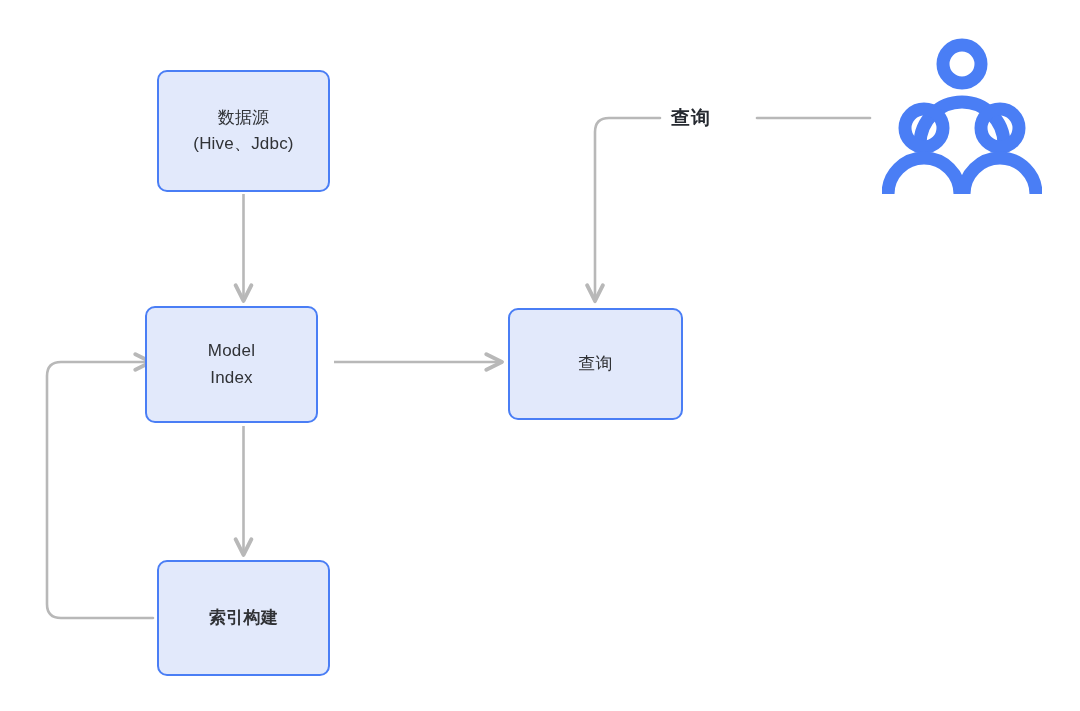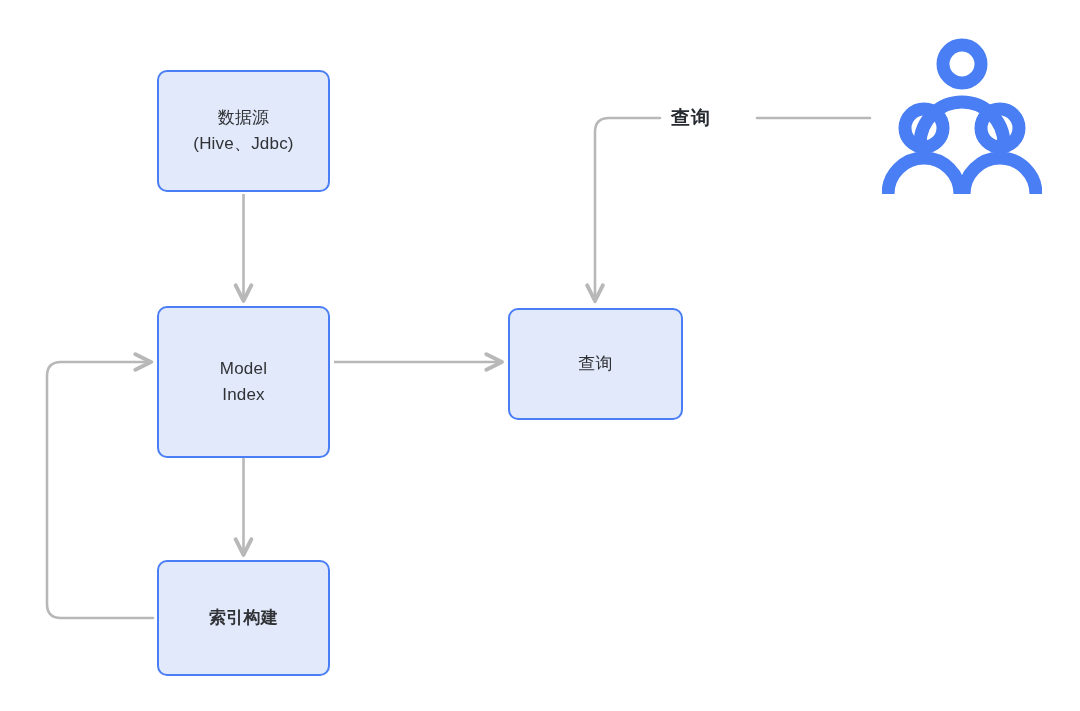--- a/index.html
+++ b/index.html
@@ -38,21 +38,21 @@
     color: #303236;
     font-size: 17px;
     line-height: 1.55;
     letter-spacing: 0.2px;
   }
   .node-label {
     white-space: pre-line;
     display: block;
   }
   #node-datasource { left: 157px; top: 70px;  width: 173px; height: 122px; }
-  #node-model      { left: 157px; top: 306px; width: 173px; height: 152px; }
+  #node-model      { left: 145px; top: 306px; width: 173px; height: 117px; }
   #node-indexbuild { left: 157px; top: 560px; width: 173px; height: 116px; font-weight: bold; }
   #node-query      { left: 508px; top: 308px; width: 175px; height: 112px; }
 
   .edge-label {
     position: absolute;
     font-size: 19px;
     font-weight: bold;
     color: #262a31;
     letter-spacing: 1px;
     white-space: nowrap;

